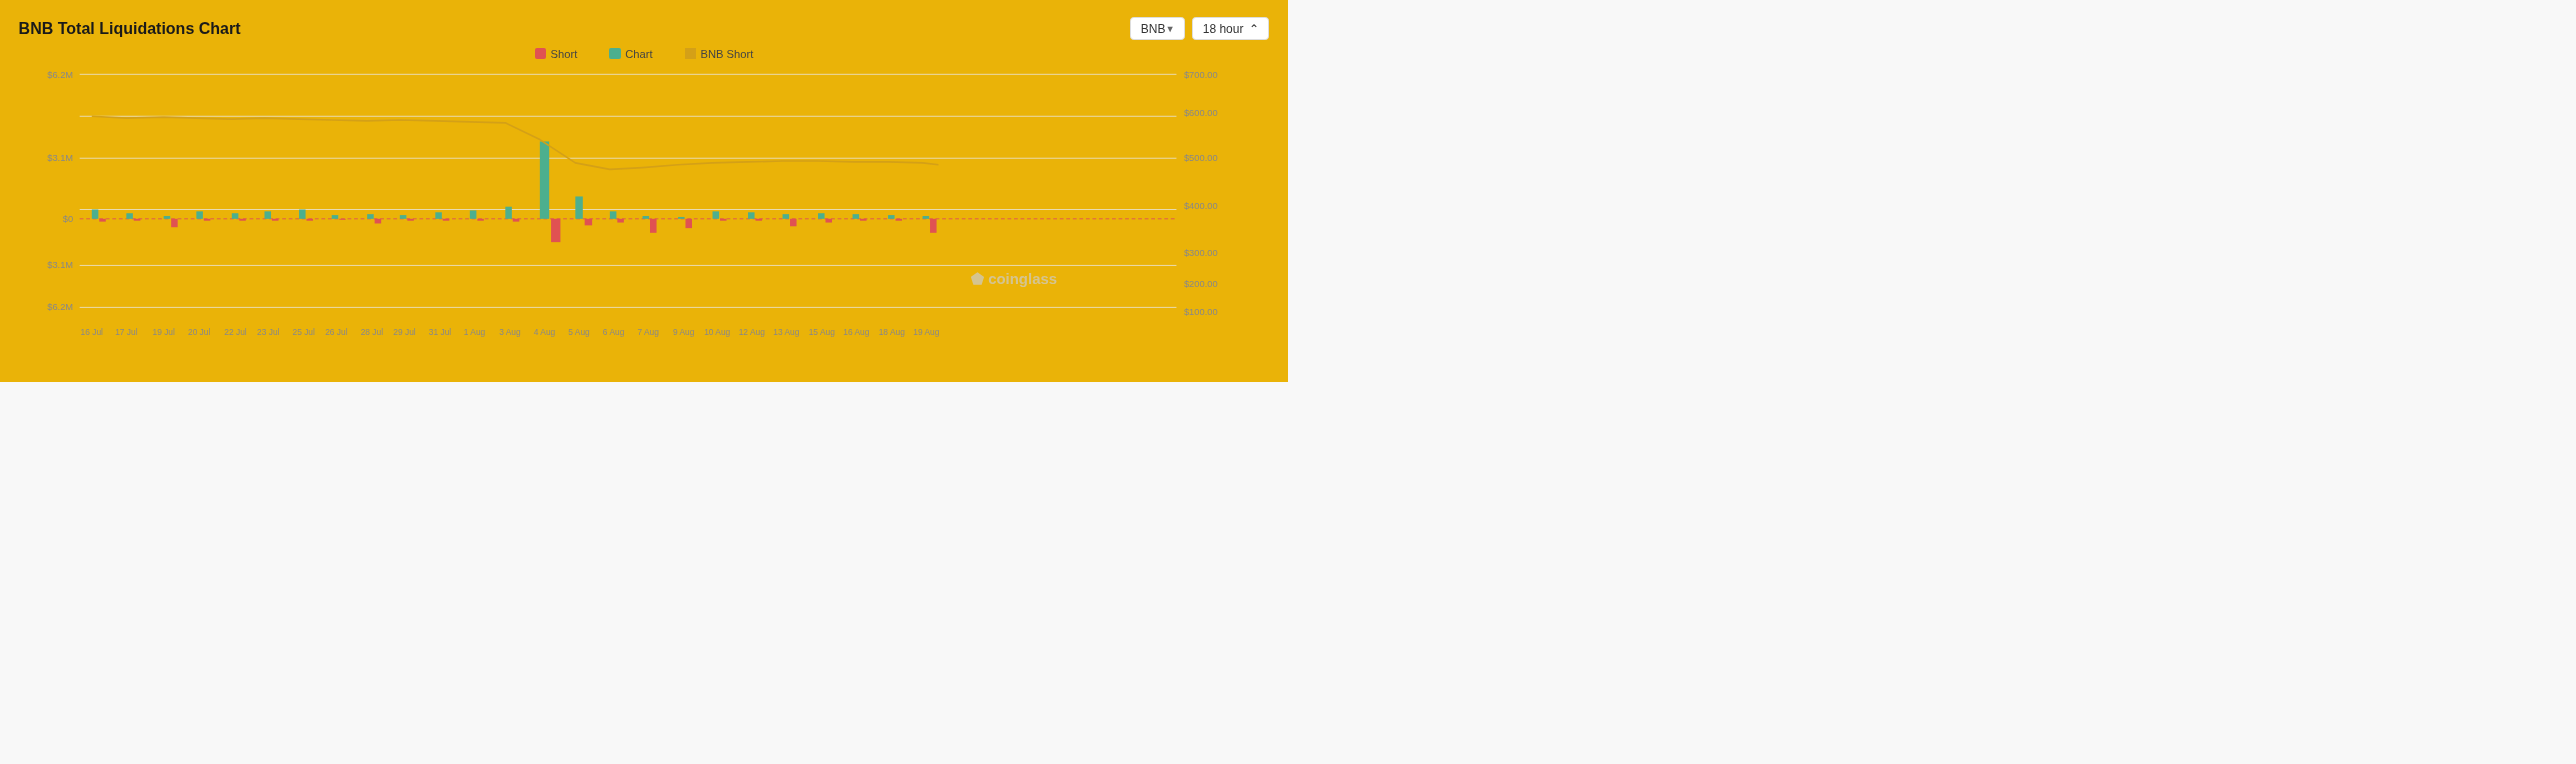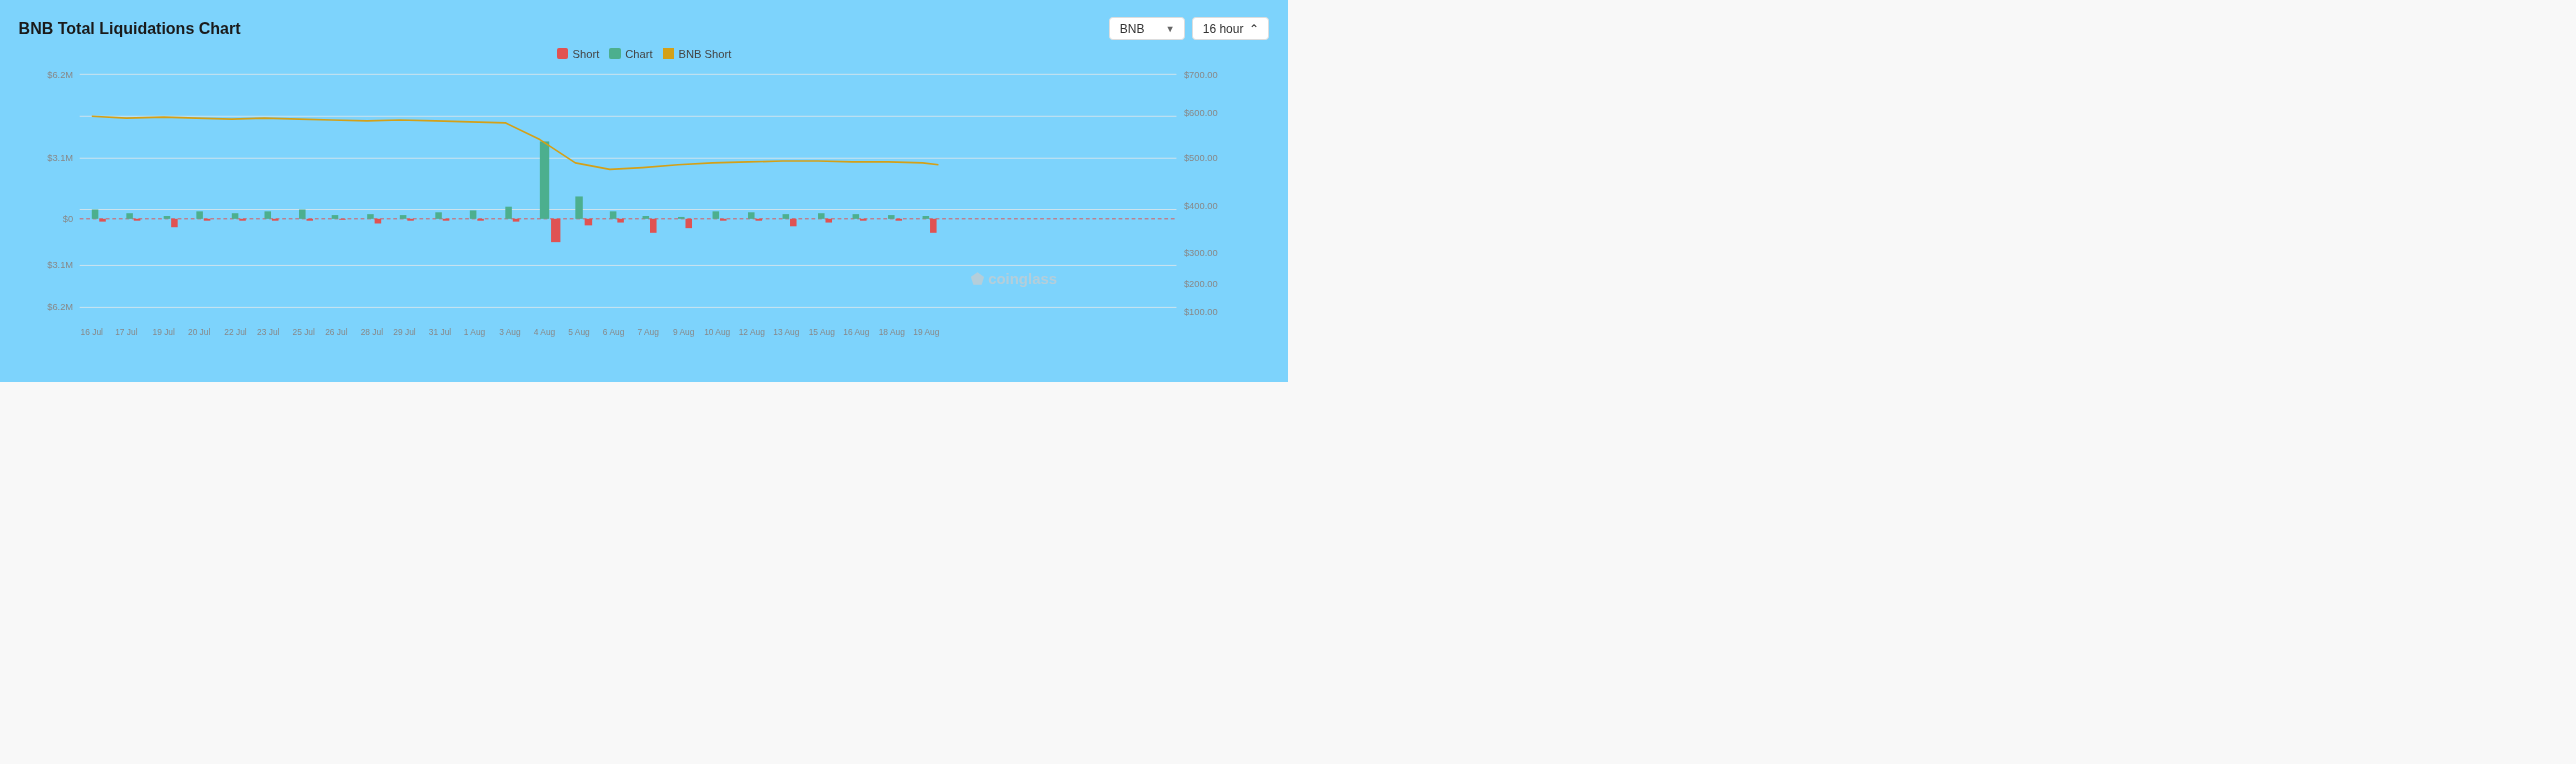--- a/index.html
+++ b/index.html
@@ -4,21 +4,21 @@
   <style>
     * { margin: 0; padding: 0; box-sizing: border-box; }
     body {
       background: #f8f8f8;
       font-family: -apple-system, BlinkMacSystemFont, 'Segoe UI', sans-serif;
       width: 1288px;
       height: 382px;
       overflow: hidden;
     }
     .chart-container {
-      background: #7dd3fc;
+      background: #eab308;
       width: 100%;
       height: 100%;
       padding: 17px 18.6px 9.3px 18.6px;
       position: relative;
     }
     .header-row {
       display: flex;
       align-items: center;
       justify-content: space-between;
       margin-bottom: 7.5px;
@@ -35,21 +35,21 @@
     }
     .dropdown {
       border: 0.9px solid #ddd;
       border-radius: 3.7px;
       padding: 3.7px 9.3px;
       font-size: 12px;
       background: #fff;
       cursor: pointer;
       display: flex;
       align-items: center;
-      gap: 21px;
+      gap: 0;
       color: #333;
     }
     .dropdown .arrow {
       font-size: 9.3px;
       color: #666;
     }
     .interval-selector {
       border: 0.9px solid #ddd;
       border-radius: 3.7px;
       padding: 3.7px 9.3px;
@@ -58,21 +58,21 @@
       cursor: pointer;
       display: flex;
       align-items: center;
       gap: 5.6px;
       color: #333;
     }
     .legend {
       display: flex;
       justify-content: center;
       align-items: center;
-      gap: 10px;
+      gap: 32px;
       margin-bottom: 5.6px;
       font-size: 11.2px;
       color: #444;
     }
     .legend-item {
       display: flex;
       align-items: center;
       gap: 4.7px;
     }
     .legend-dot {
@@ -93,21 +93,21 @@
 <div class="chart-container">
 
   <div class="header-row">
     <span class="chart-title">BNB Total Liquidations Chart</span>
     <div class="controls">
       <div class="dropdown">
         <span>BNB</span>
         <span class="arrow">▼</span>
       </div>
       <div class="interval-selector">
-        <span>16 hour</span>
+        <span>18 hour</span>
         <span class="arrow">⌃</span>
       </div>
     </div>
   </div>
 
   <div class="legend">
     <div class="legend-item">
       <div class="legend-dot" style="background:#e05252;"></div>
       <span>Short</span>
     </div>

